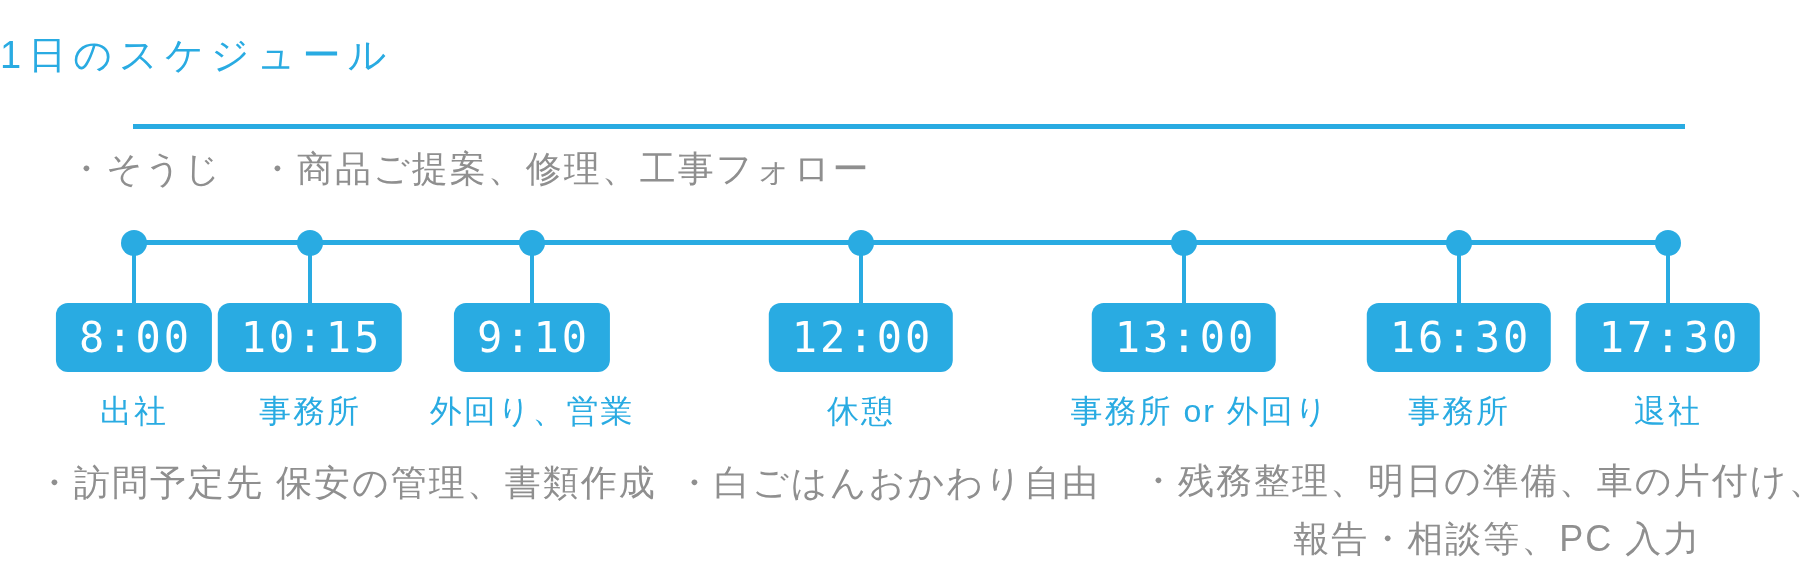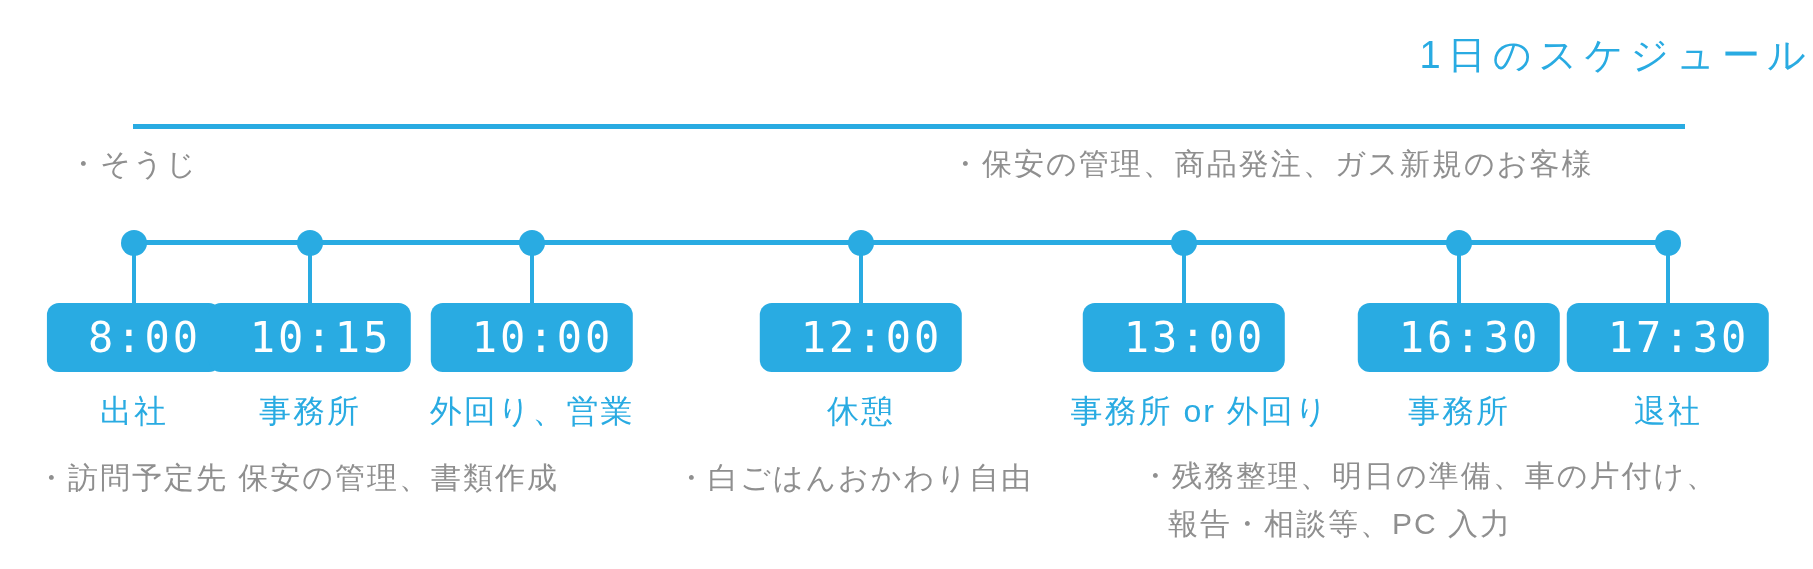--- a/index.html
+++ b/index.html
@@ -9,40 +9,40 @@
   html,body{margin:0;padding:0;background:#ffffff;}
   .canvas{
     position:relative;
     width:1813px;height:569px;
     background:#ffffff;
     font-family:"Liberation Sans",sans-serif;
     overflow:hidden;
   }
   .title{
     position:absolute;top:30px;left:0;right:0;
-    text-align:right;
+    text-align:left;
     color:var(--accent);
     font-size:38px;
     font-weight:500;
     letter-spacing:7px;
     white-space:nowrap;
-    padding-left:8px;
   }
   .divider{
     position:absolute;left:133px;top:124px;
     width:1552px;height:5px;
     background:var(--accent);
   }
   .note{
     position:absolute;
     color:var(--gray);
-    font-size:30px;
+    font-size:36px;
     letter-spacing:2px;
     white-space:nowrap;
     line-height:1.6;
+    text-align:center;
   }
   .note .indent{padding-left:28px;}
   .tl-line{
     position:absolute;left:134px;top:240px;
     width:1535px;height:5px;
     background:var(--accent);
   }
   .event{position:absolute;top:230px;width:0;}
   .dot{
     position:absolute;left:0;top:0;
@@ -58,21 +58,21 @@
   }
   .time-box{
     position:absolute;left:0;top:73px;
     transform:translateX(-50%);
     background:var(--accent);
     color:#ffffff;
     font-family:"DejaVu Sans Mono","Liberation Mono",monospace;
     font-size:42px;
     line-height:1.0;
     letter-spacing:3px;
-    padding:14px 20px 13px 41px;
+    padding:14px 20px 13px 23px;
     border-radius:12px;
     white-space:nowrap;
   }
   .event-label{
     position:absolute;left:0;top:160px;
     transform:translateX(-50%);
     color:var(--accent);
     font-size:32px;
     font-weight:500;
     letter-spacing:2px;
@@ -81,42 +81,42 @@
 </style>
 </head>
 <body>
 
 <div class="canvas">
 
   <div class="title">1日のスケジュール</div>
   <div class="divider"></div>
 
   <div class="note" style="left:68px;top:140px">・そうじ</div>
-  <div class="note" style="left:950px;top:140px">・保安の管理、商品発注、ガス新規のお客様</div>
+  <div class="note" style="left:259px;top:140px">・商品ご提案、修理、工事フォロー</div>
 
   <div class="tl-line"></div>
 
   <div class="event" style="left:134px">
     <span class="dot"></span>
     <span class="connector"></span>
     <span class="time-box">8:00</span>
     <span class="event-label">出社</span>
   </div>
 
   <div class="event" style="left:310px">
     <span class="dot"></span>
     <span class="connector"></span>
     <span class="time-box">10:15</span>
     <span class="event-label">事務所</span>
   </div>
 
   <div class="event" style="left:532px">
     <span class="dot"></span>
     <span class="connector"></span>
-    <span class="time-box">10:00</span>
+    <span class="time-box">9:10</span>
     <span class="event-label">外回り、営業</span>
   </div>
 
   <div class="event" style="left:861px">
     <span class="dot"></span>
     <span class="connector"></span>
     <span class="time-box">12:00</span>
     <span class="event-label">休憩</span>
   </div>
 

